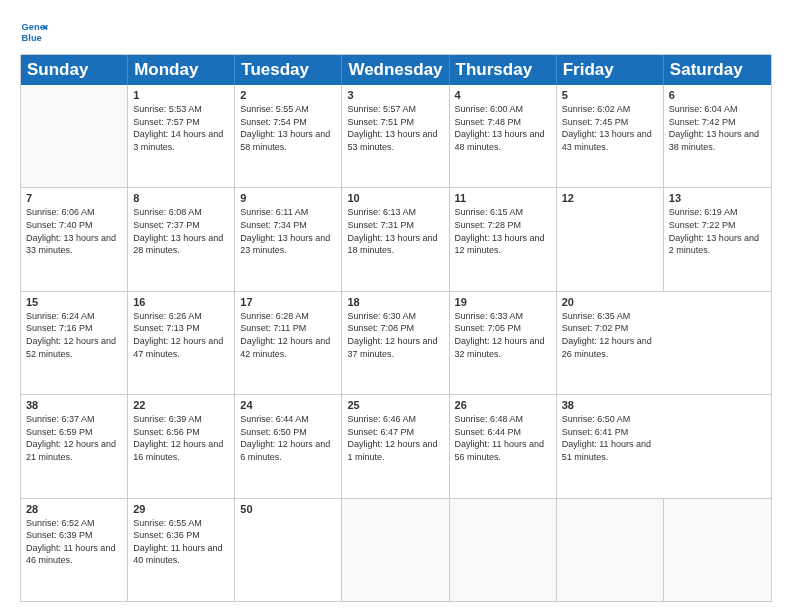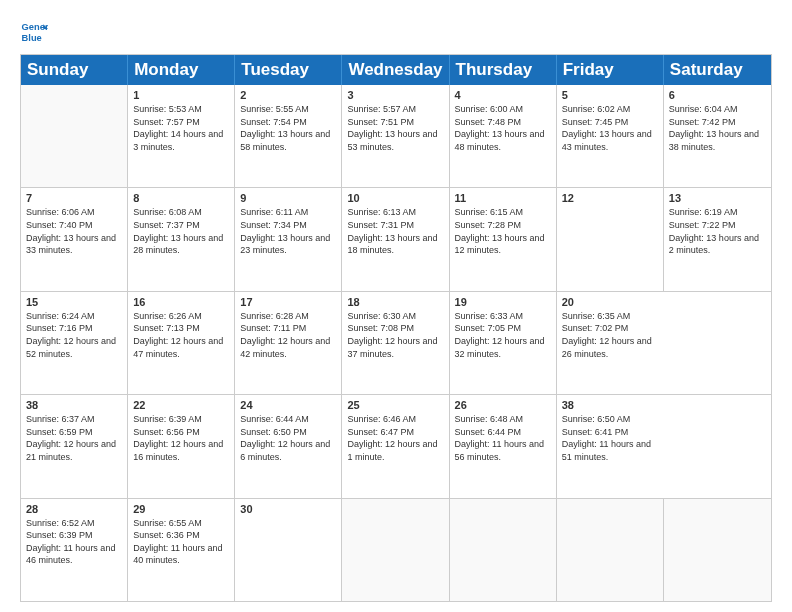--- a/index.html
+++ b/index.html
@@ -243,21 +243,21 @@
         <div class="cal-row">
           <div class="cal-cell">
             <span class="day-number">28</span>
             <div class="sun-info">Sunrise: 6:52 AM<br>Sunset: 6:39 PM<br>Daylight: 11 hours and 46 minutes.</div>
           </div>
           <div class="cal-cell">
             <span class="day-number">29</span>
             <div class="sun-info">Sunrise: 6:55 AM<br>Sunset: 6:36 PM<br>Daylight: 11 hours and 40 minutes.</div>
           </div>
           <div class="cal-cell">
-            <span class="day-number">30</span>
+            <span class="day-number">50</span>
           </div>
           <div class="cal-cell empty"></div>
           <div class="cal-cell empty"></div>
           <div class="cal-cell empty"></div>
           <div class="cal-cell empty"></div>
         </div>
       </div>
   </div>
 </div>
 

